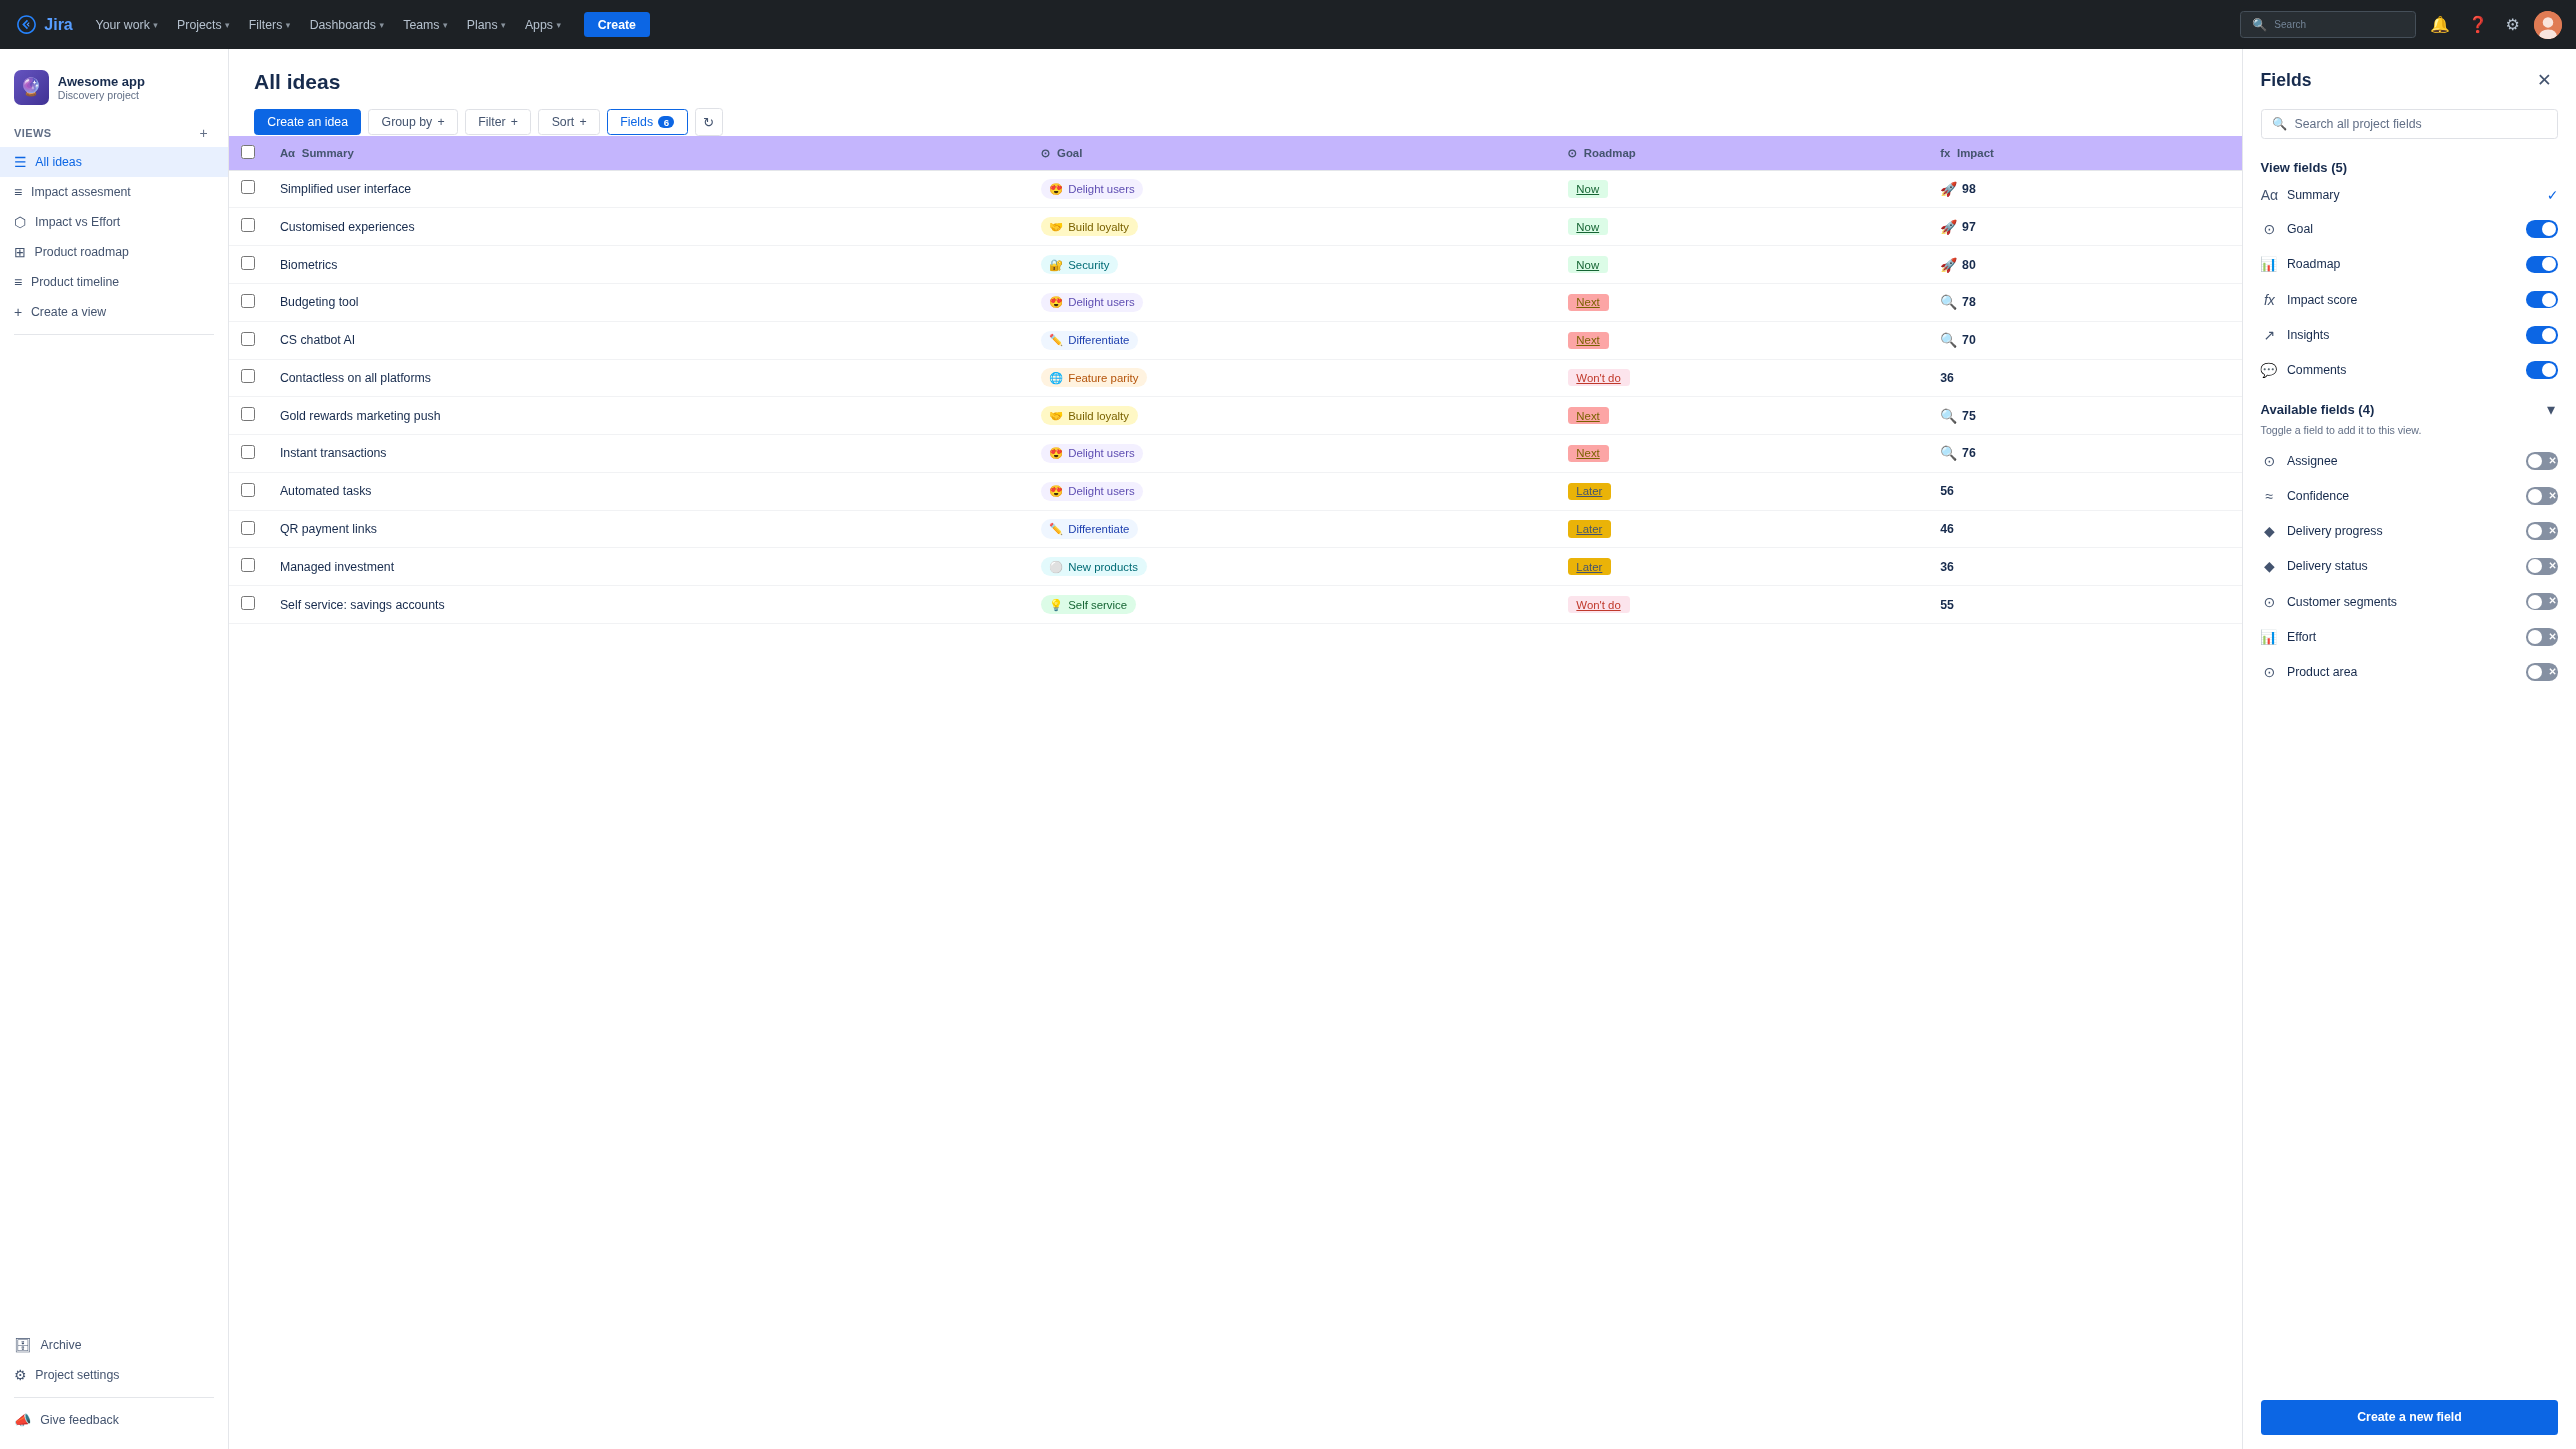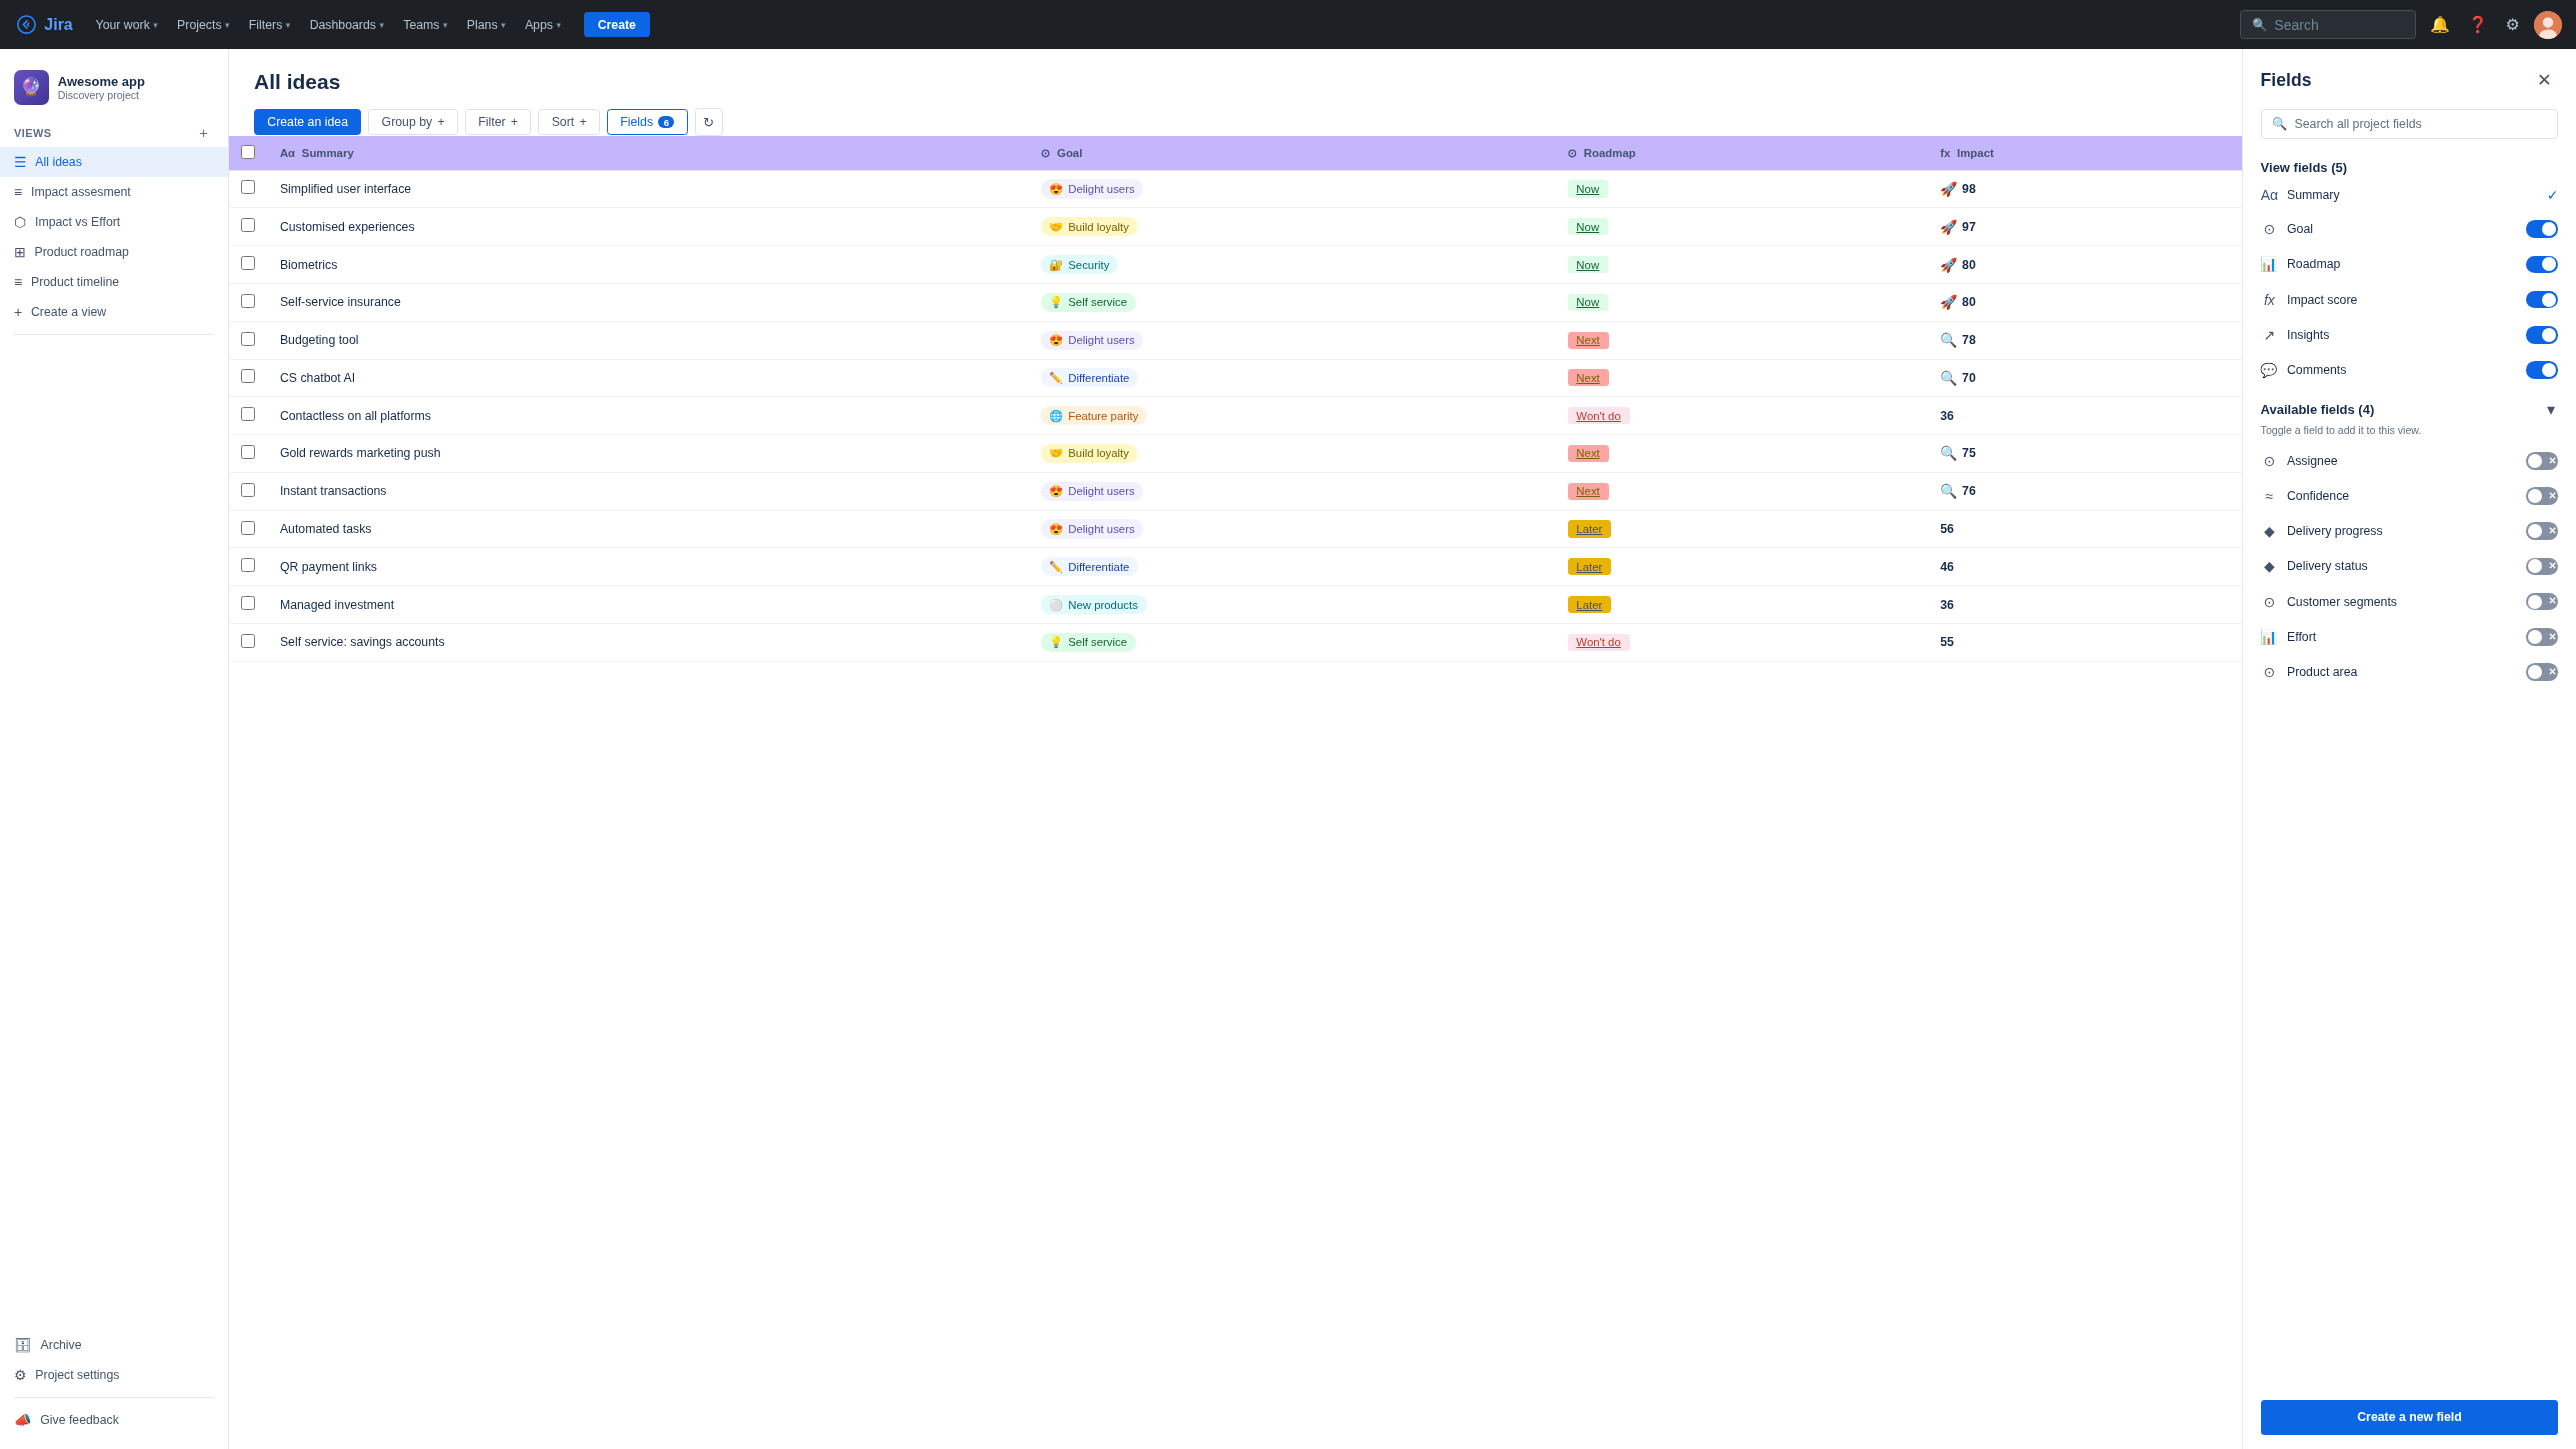--- a/index.html
+++ b/index.html
@@ -24,21 +24,21 @@
       background: #0c66e4; color: #fff; border: none; border-radius: 3.5px;
       padding: 5.3px 14px; font-size: 12.3px; font-weight: 600; cursor: pointer;
       margin-left: 7px;
     }
     .topnav-right { display: flex; align-items: center; gap: 10.6px; margin-left: auto; }
     .search-box {
       display: flex; align-items: center; gap: 7px;
       background: #282e33; border: 0.9px solid #454f59; border-radius: 3.5px;
       padding: 5.3px 10.6px; min-width: 176px;
     }
-    .search-box input { background: transparent; border: none; outline: none; color: #b6c2cf; font-size: 14px; width: 123px; }
+    .search-box input { background: transparent; border: none; outline: none; color: #b6c2cf; font-size: 10px; width: 123px; }
     .search-box input::placeholder { color: #738496; }
     .topnav-icon { color: #b6c2cf; font-size: 16px; cursor: pointer; padding: 3.5px; border-radius: 3.5px; }
     .avatar { width: 28px; height: 28px; border-radius: 50%; background: #e07b54; cursor: pointer; overflow: hidden; display: flex; align-items: center; justify-content: center; }
 
     
     .layout { display: flex; margin-top: 49px; height: calc(100vh - 49px); }
 
     
     .sidebar { width: 229px; background: #fff; border-right: 0.9px solid #e4e6ea; display: flex; flex-direction: column; padding: 14px 0; overflow-y: auto; flex-shrink: 0; }
     .sidebar-project { display: flex; align-items: center; gap: 8.8px; padding: 7px 14px 14px; }
@@ -386,41 +386,20 @@
         <span class="impact-score">
           <span class="impact-icon">🚀</span>
           <span>80</span>
         </span>
       </td>
     </tr>
             <tr>
       <td class="check-col">
         <input type="checkbox" class="row-checkbox" style="">
       </td>
-      <td>Self-service insurance</td>
-      <td>
-        <span class="chip chip-green">
-          <span>💡</span>
-          <span>Self service</span>
-        </span>
-      </td>
-      <td>
-        <span class="roadmap-chip roadmap-now">Now</span>
-      </td>
-      <td>
-        <span class="impact-score">
-          <span class="impact-icon">🚀</span>
-          <span>80</span>
-        </span>
-      </td>
-    </tr>
-            <tr>
-      <td class="check-col">
-        <input type="checkbox" class="row-checkbox" style="">
-      </td>
       <td>Budgeting tool</td>
       <td>
         <span class="chip chip-purple">
           <span>😍</span>
           <span>Delight users</span>
         </span>
       </td>
       <td>
         <span class="roadmap-chip roadmap-next">Next</span>
       </td>

